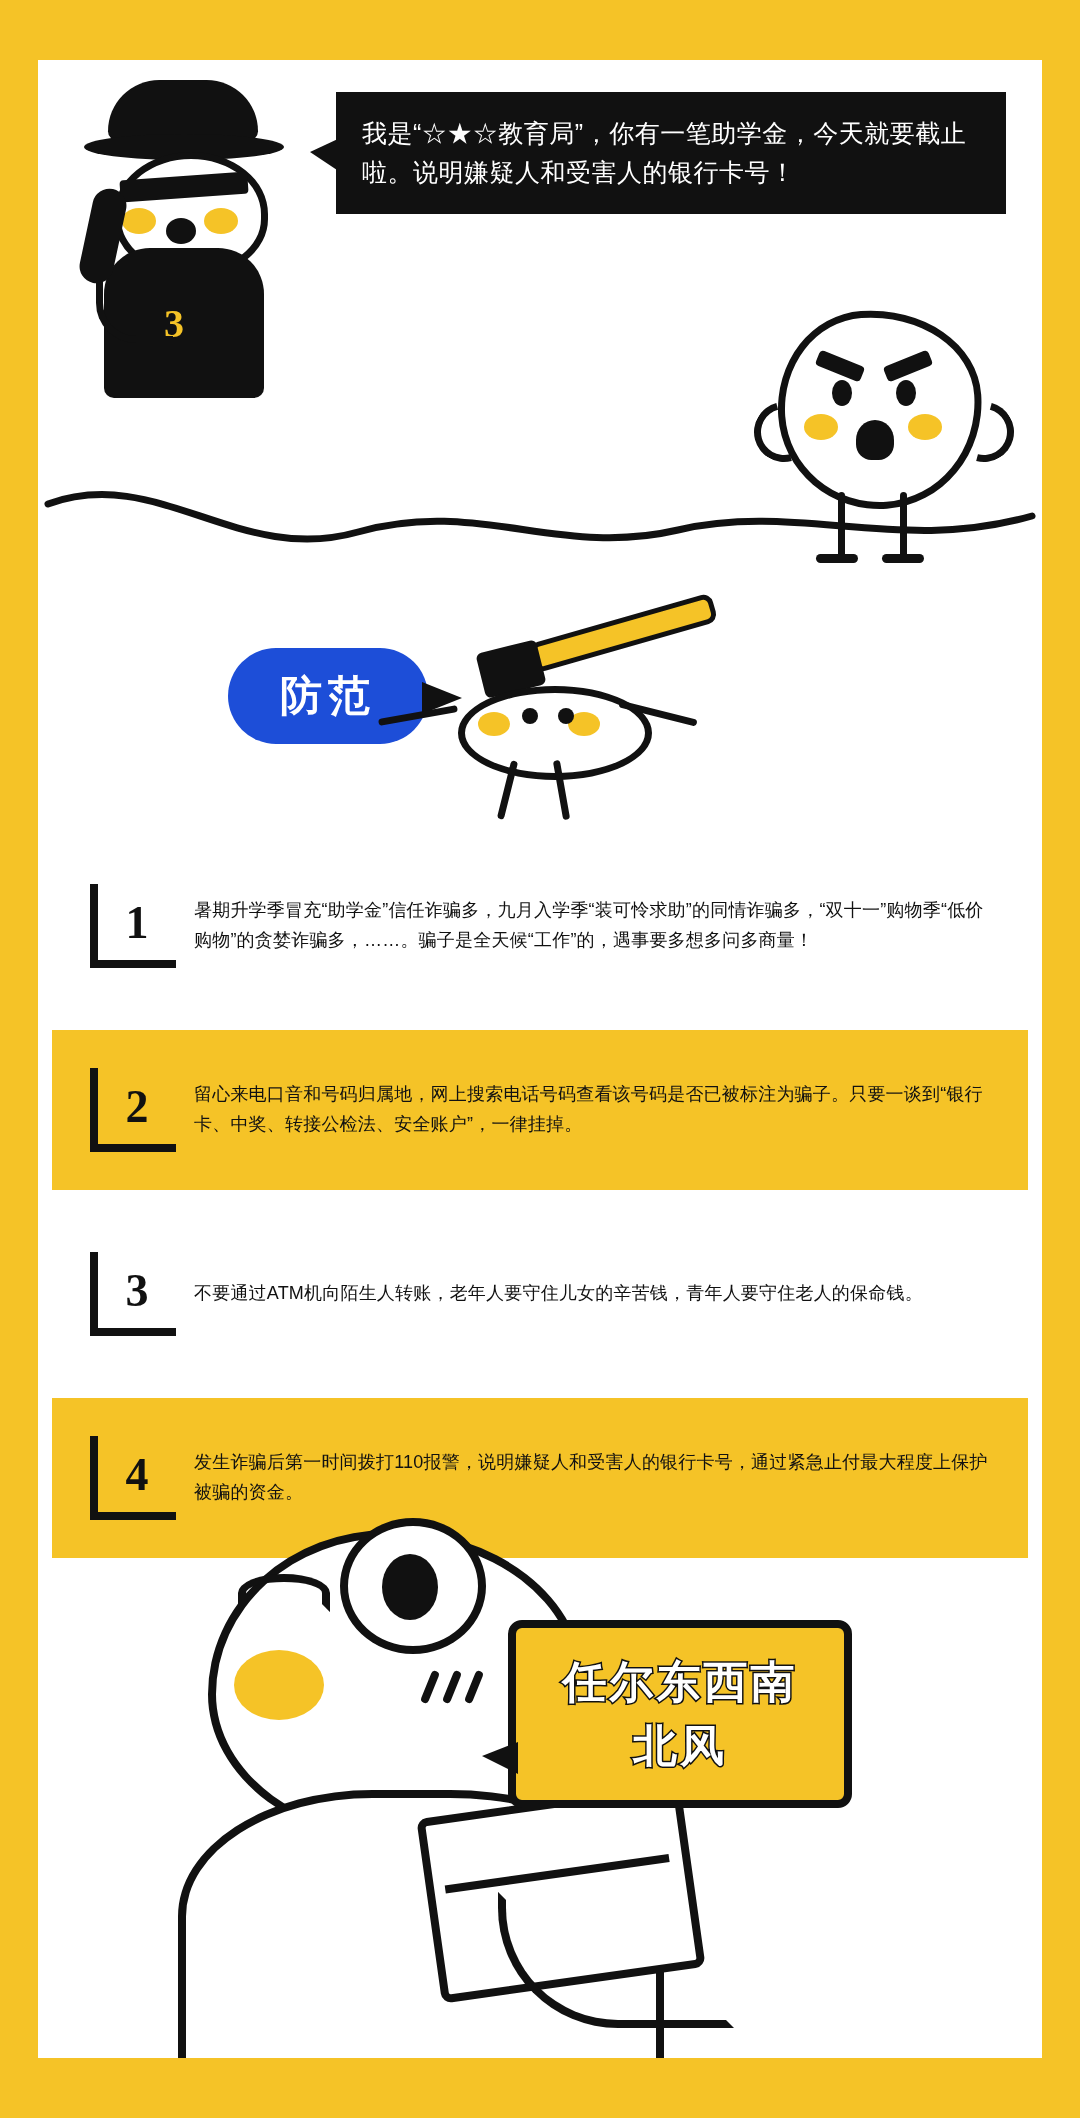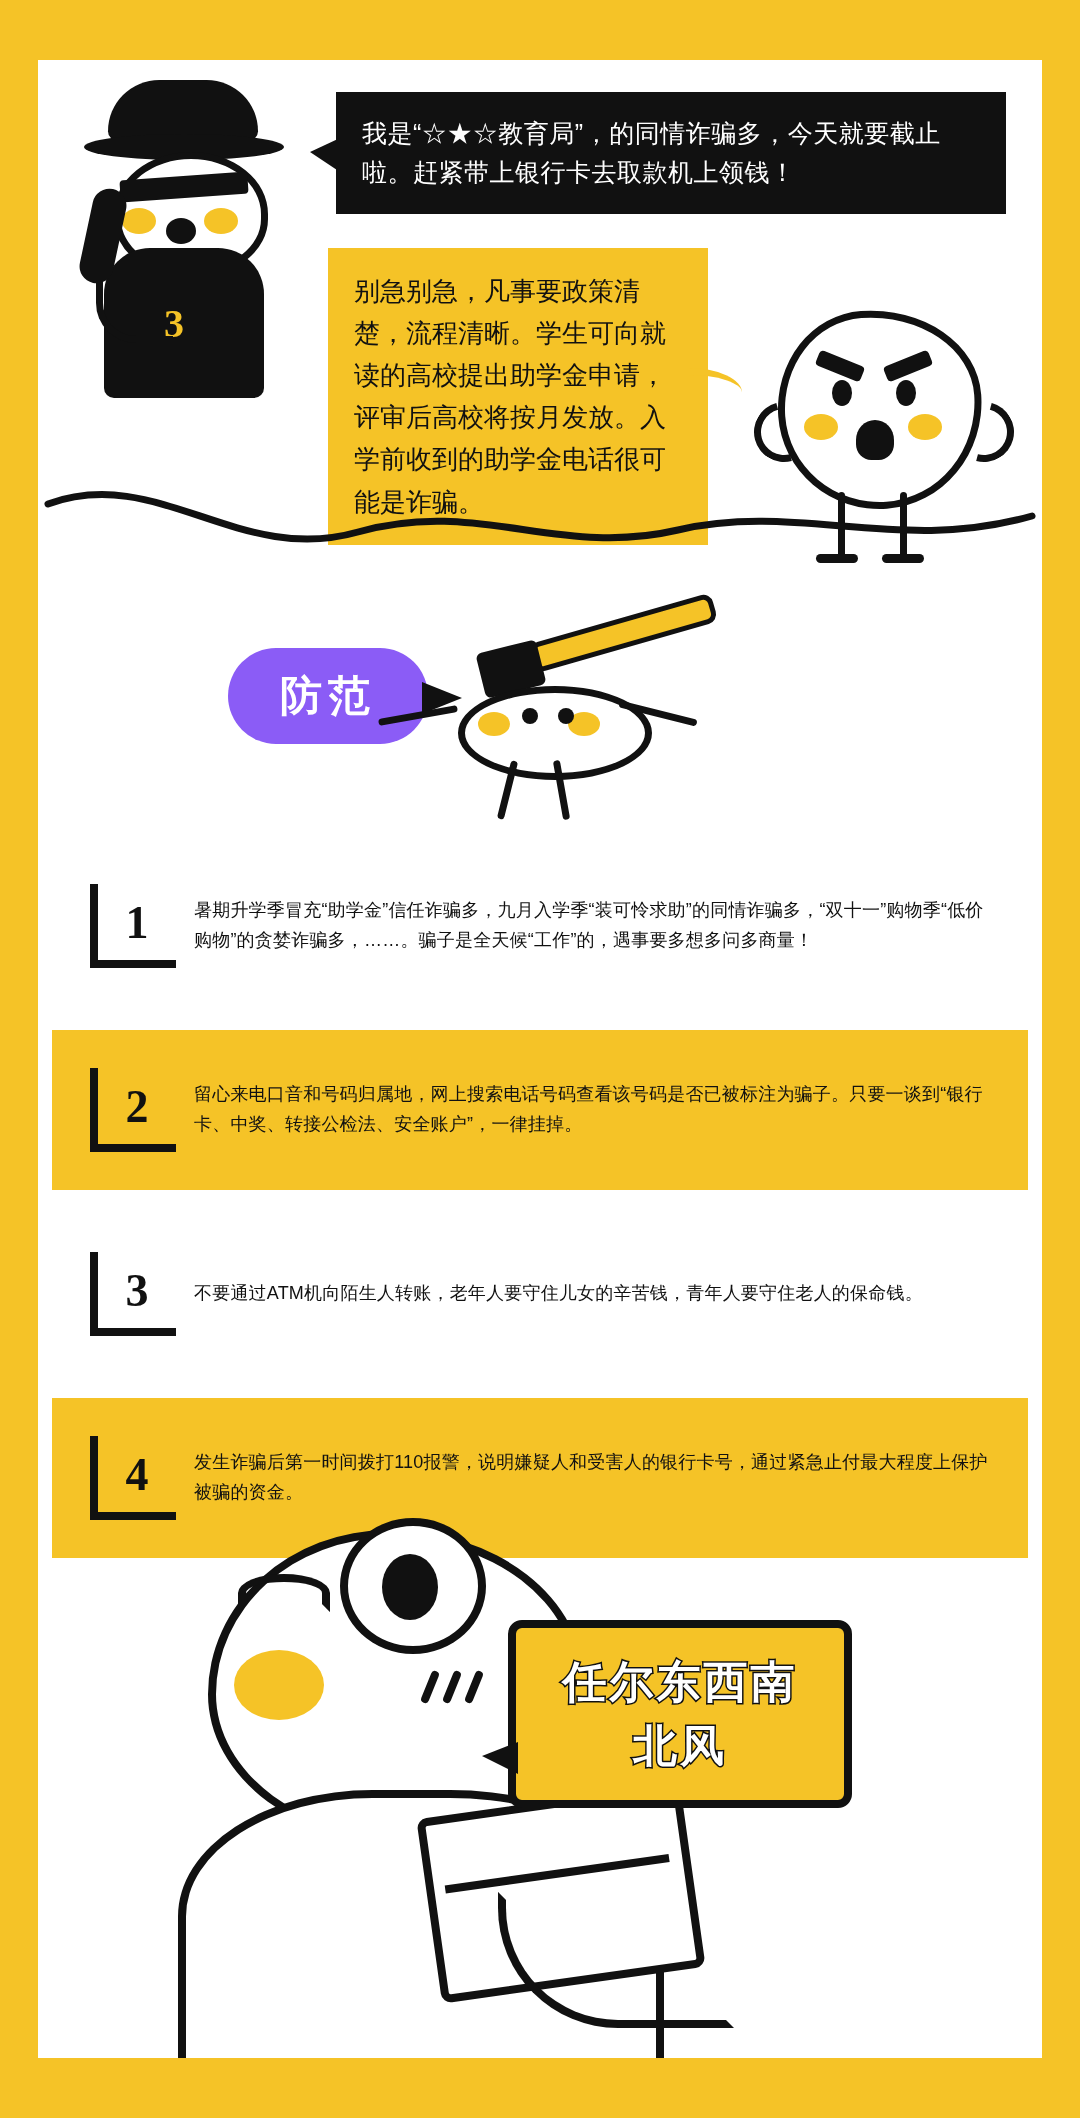--- a/index.html
+++ b/index.html
@@ -297,21 +297,21 @@
     top: 540px;
     width: 1004px;
     height: 270px;
   }
   .fangfan {
     position: absolute;
     left: 190px;
     top: 48px;
     width: 200px;
     height: 96px;
-    background: #8b5cf6;
+    background: #1d4ed8;
     border-radius: 50px;
     color: #fff;
     font-size: 42px;
     font-weight: bold;
     display: flex;
     align-items: center;
     justify-content: center;
     letter-spacing: 6px;
   }
   .fangfan .tail3 {
@@ -629,27 +629,23 @@
         <div class="cheekR"></div>
         <div class="mouth"></div>
         <div class="body"></div>
         <div class="num3">3</div>
         <div class="handset"></div>
         <div class="cord"></div>
       </div>
 
       <div class="bubble-black">
         <div class="tail"></div>
-        <span>我是“☆★☆教育局”，的同情诈骗多，今天就要截止啦。赶紧带上银行卡去取款机上领钱！</span>
-      </div>
-
-      <div class="bubble-yellow">
-        <div class="tail2"></div>
-        <span>别急别急，凡事要政策清楚，流程清晰。学生可向就读的高校提出助学金申请，评审后高校将按月发放。入学前收到的助学金电话很可能是诈骗。</span>
-      </div>
+        <span>我是“☆★☆教育局”，你有一笔助学金，今天就要截止啦。说明嫌疑人和受害人的银行卡号！</span>
+      </div>
+
 
       <div class="blob">
         <div class="body"></div>
         <div class="browL"></div>
         <div class="browR"></div>
         <div class="eyeL"></div>
         <div class="eyeR"></div>
         <div class="cheekL"></div>
         <div class="cheekR"></div>
         <div class="mouth"></div>

